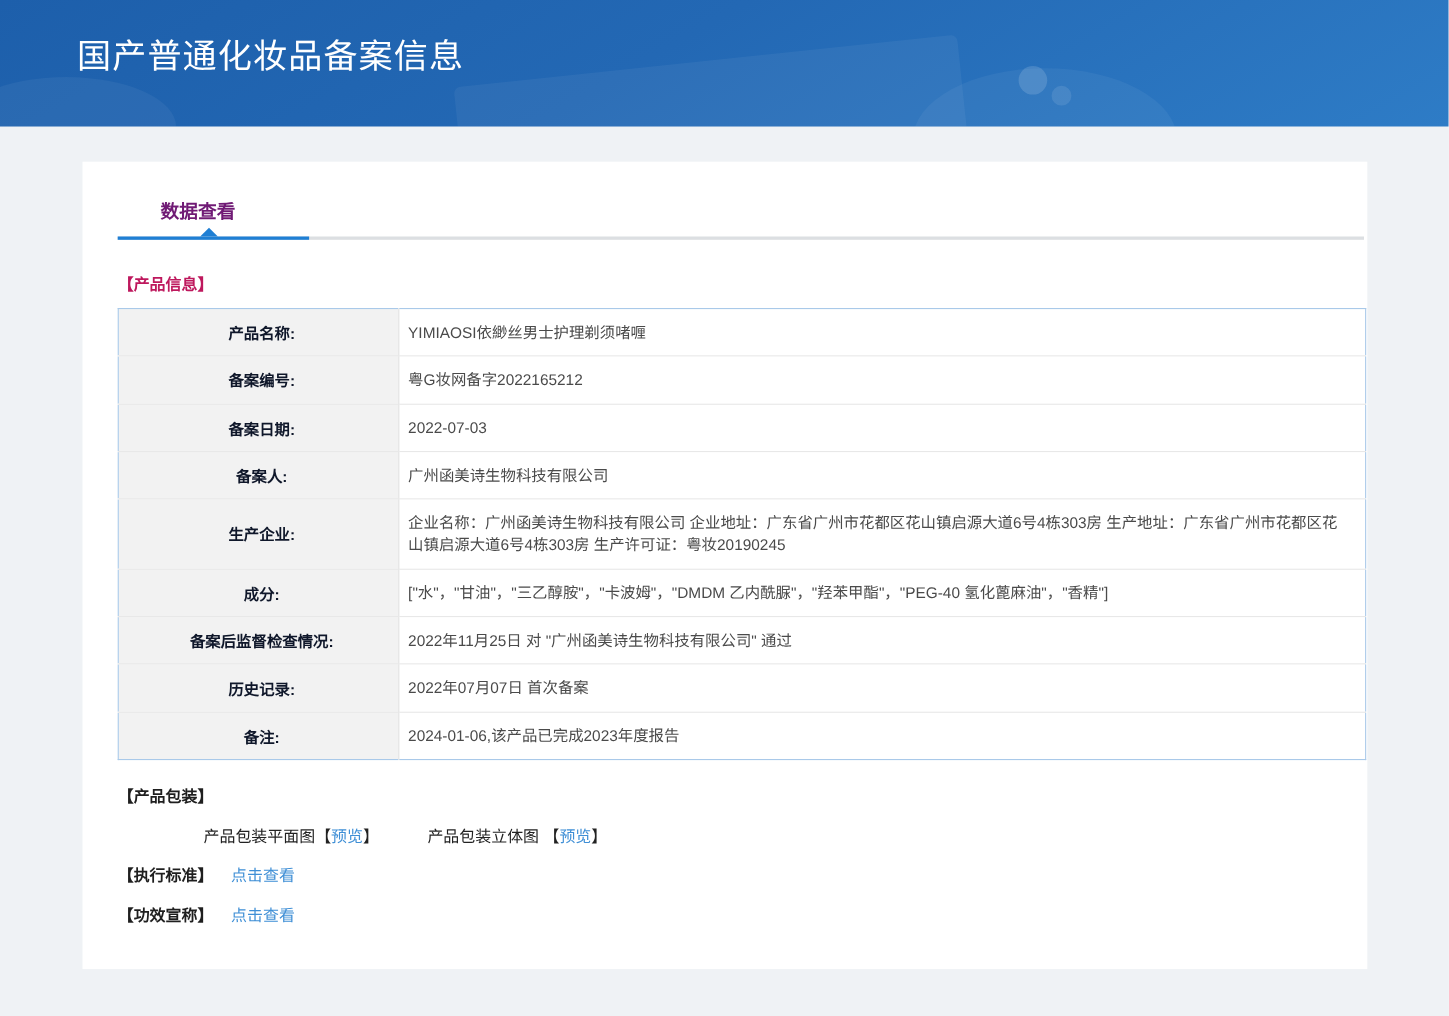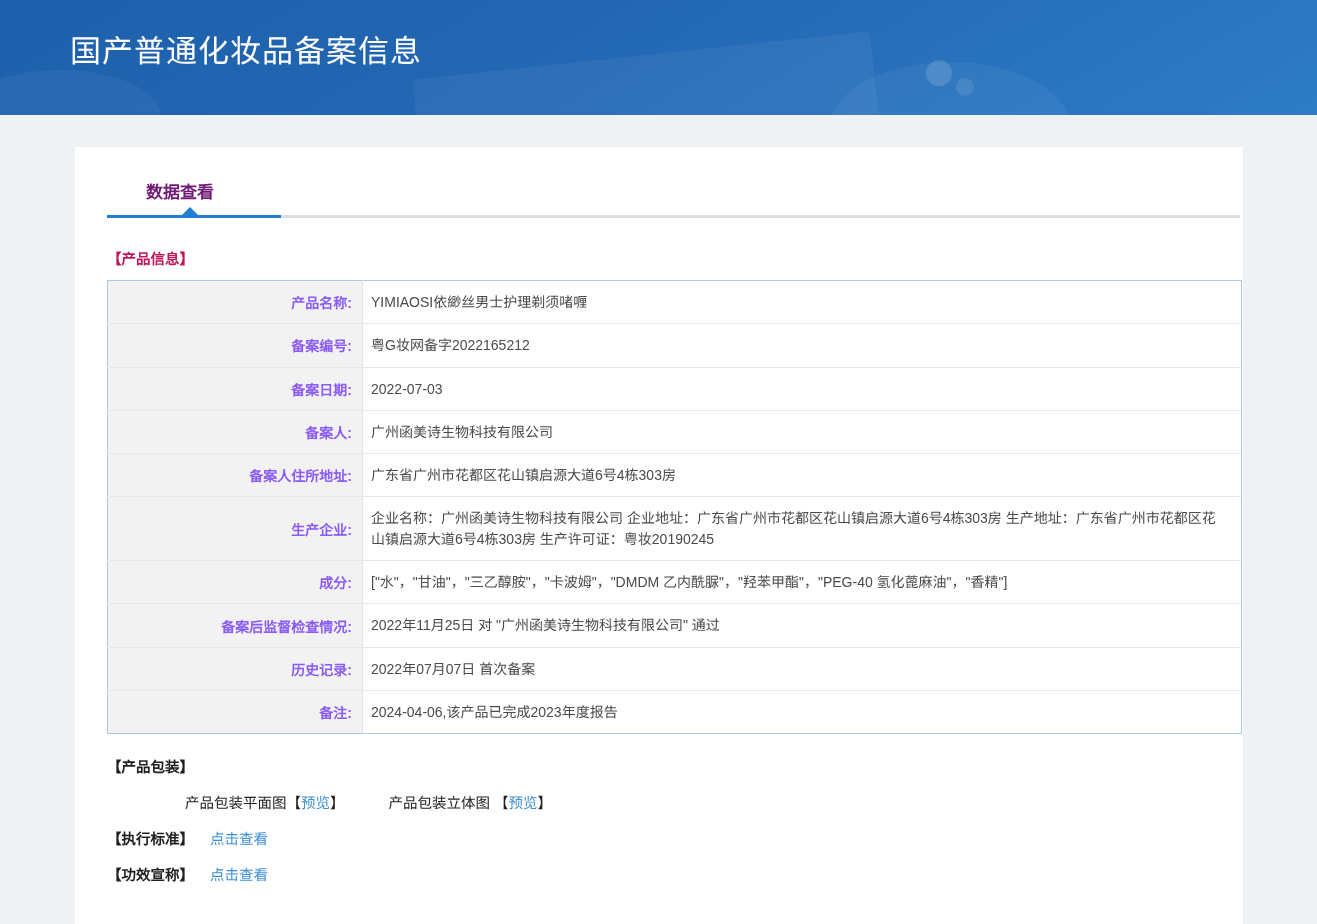--- a/index.html
+++ b/index.html
@@ -82,22 +82,22 @@
   table.info-table {
     margin-left: 32px;
     width: 1135px;
     border-collapse: collapse;
     border: 1px solid #a9c9e9;
     font-size: 14px;
   }
   table.info-table th {
     width: 255px;
     background: #f2f2f2;
-    text-align: right;
-    font-weight: bold; color: #8b5cf6;
+    text-align: center;
+    font-weight: bold; color: #0f172a;
     padding: 11px 10px 11px 16px;
     border-bottom: 1px solid #e8e8e8;
     border-right: 1px solid #e4e4e4;
     vertical-align: middle;
   }
   table.info-table td {
     padding: 11px 16px 11px 8px;
     color: #4a4a4a;
     line-height: 1.45;
     border-bottom: 1px solid #e8e8e8;
@@ -150,42 +150,38 @@
       </tr>
       <tr>
         <th>备案日期:</th>
         <td>2022-07-03</td>
       </tr>
       <tr>
         <th>备案人:</th>
         <td>广州函美诗生物科技有限公司</td>
       </tr>
       <tr>
-        <th>备案人住所地址:</th>
-        <td>广东省广州市花都区花山镇启源大道6号4栋303房</td>
-      </tr>
-      <tr>
         <th>生产企业:</th>
         <td>企业名称：广州函美诗生物科技有限公司 企业地址：广东省广州市花都区花山镇启源大道6号4栋303房 生产地址：广东省广州市花都区花山镇启源大道6号4栋303房 生产许可证：粤妆20190245</td>
       </tr>
       <tr>
         <th>成分:</th>
         <td>["水"，"甘油"，"三乙醇胺"，"卡波姆"，"DMDM 乙内酰脲"，"羟苯甲酯"，"PEG-40 氢化蓖麻油"，"香精"]</td>
       </tr>
       <tr>
         <th>备案后监督检查情况:</th>
         <td>2022年11月25日 对 "广州函美诗生物科技有限公司" 通过</td>
       </tr>
       <tr>
         <th>历史记录:</th>
         <td>2022年07月07日 首次备案</td>
       </tr>
       <tr>
         <th>备注:</th>
-        <td>2024-04-06,该产品已完成2023年度报告</td>
+        <td>2024-01-06,该产品已完成2023年度报告</td>
       </tr>
     </tbody>
   </table>
 
   <div class="pack-title">【产品包装】</div>
 
   <div class="pack-row">
     <span>
       <span>产品包装平面图【</span><a class="link">预览</a><span>】</span>
     </span>

